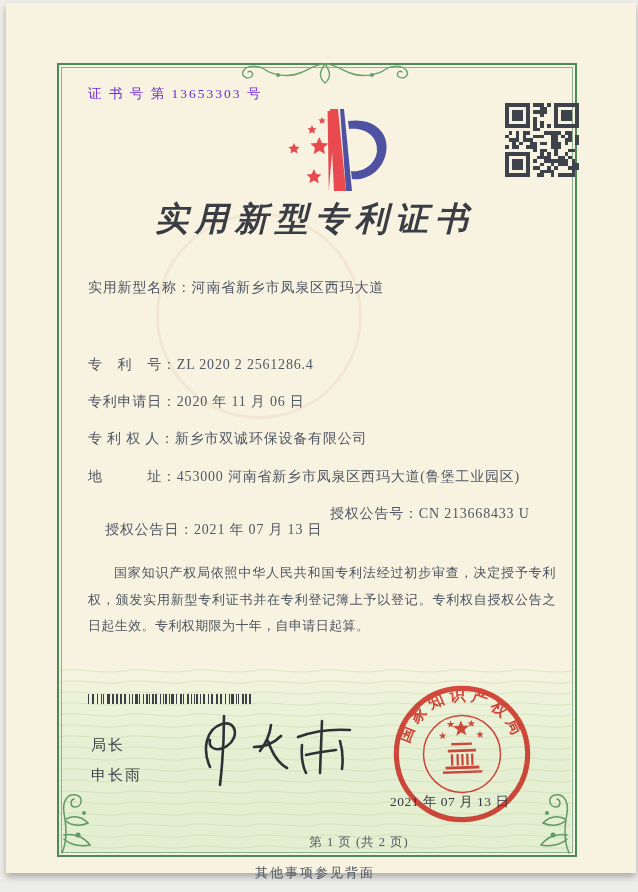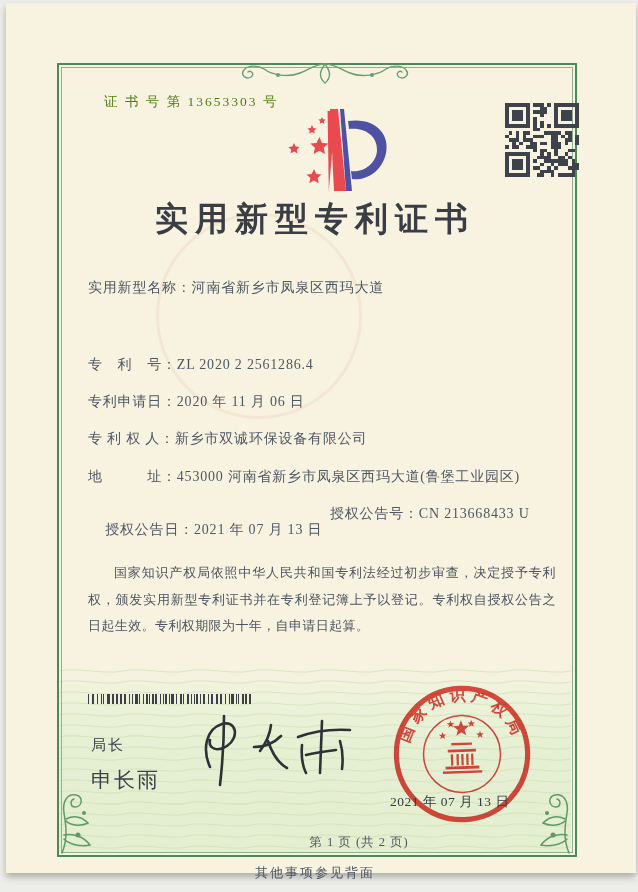--- a/index.html
+++ b/index.html
@@ -23,43 +23,42 @@
   .band{
     position:absolute;left:53px;top:660px;width:512px;height:190px;
     background:linear-gradient(#f8f3e1 0%, #ecf2d9 22%, #e6efd3 45%, #e4eed0 100%);
   }
   .band svg{position:absolute;left:0;top:0;}
   .ghost{
     position:absolute;left:150px;top:210px;width:200px;height:200px;border-radius:50%;
     border:3px solid rgba(214,150,135,.13);
   }
   .cert-no{
-    position:absolute;left:82px;top:90px;font-size:13.5px;letter-spacing:2px;color:#4d7c0f;
+    position:absolute;left:82px;top:82px;font-size:13.5px;letter-spacing:2px;color:#6d28d9;
     white-space:pre;
-    margin-left:16px;
   }
   .qr{position:absolute;left:499px;top:100px;width:74px;height:74px;}
   .logo{position:absolute;left:262px;top:96px;width:132px;height:98px;}
   .title{
     position:absolute;left:51px;top:194px;width:516px;text-align:center;
-    font-size:33px;font-weight:bold;letter-spacing:7px;color:#3a3d44;white-space:pre;
+    font-size:33px;font-weight:bold;letter-spacing:7px;color:#3a3d44;white-space:pre;font-style:italic;
   }
   .row{
     position:absolute;left:82px;width:470px;font-size:14px;color:#4f5763;
     letter-spacing:.8px;white-space:pre;
   }
   .row .lab{white-space:pre;}
   .grant-no{position:absolute;left:242px;top:0;white-space:pre;}
   .para{
     position:absolute;left:82px;width:468px;font-size:13px;line-height:2.05;
     color:#4d545f;text-indent:2em;text-align:justify;letter-spacing:.4px;
   }
   .barcode{position:absolute;left:82px;top:691px;width:163px;height:10px;}
   .director-title{position:absolute;left:85px;top:733px;font-size:15px;color:#3c424b;letter-spacing:2px;font-family:"Liberation Sans","DejaVu Sans",sans-serif;}
-  .director-name{position:absolute;left:85px;top:763px;font-size:21px;color:#3c424b;letter-spacing:2px;font-family:"Liberation Sans","DejaVu Sans",sans-serif;}
+  .director-name{position:absolute;left:85px;top:763px;font-size:15px;color:#3c424b;letter-spacing:2px;font-family:"Liberation Sans","DejaVu Sans",sans-serif;}
   .signature{position:absolute;left:188px;top:708px;width:170px;height:82px;}
   .seal{position:absolute;left:381px;top:676px;width:150px;height:150px;mix-blend-mode:multiply;opacity:.92;transform:rotate(-2deg);}
   .seal-date{
     position:absolute;left:384px;top:790px;width:150px;font-size:13.5px;color:#353a42;
     letter-spacing:.5px;white-space:pre;
   }
   .page-info{
     position:absolute;left:51px;top:831px;width:516px;text-align:center;
     font-size:12.5px;color:#4f5763;letter-spacing:1px;white-space:pre;padding-left:44px;
   }

